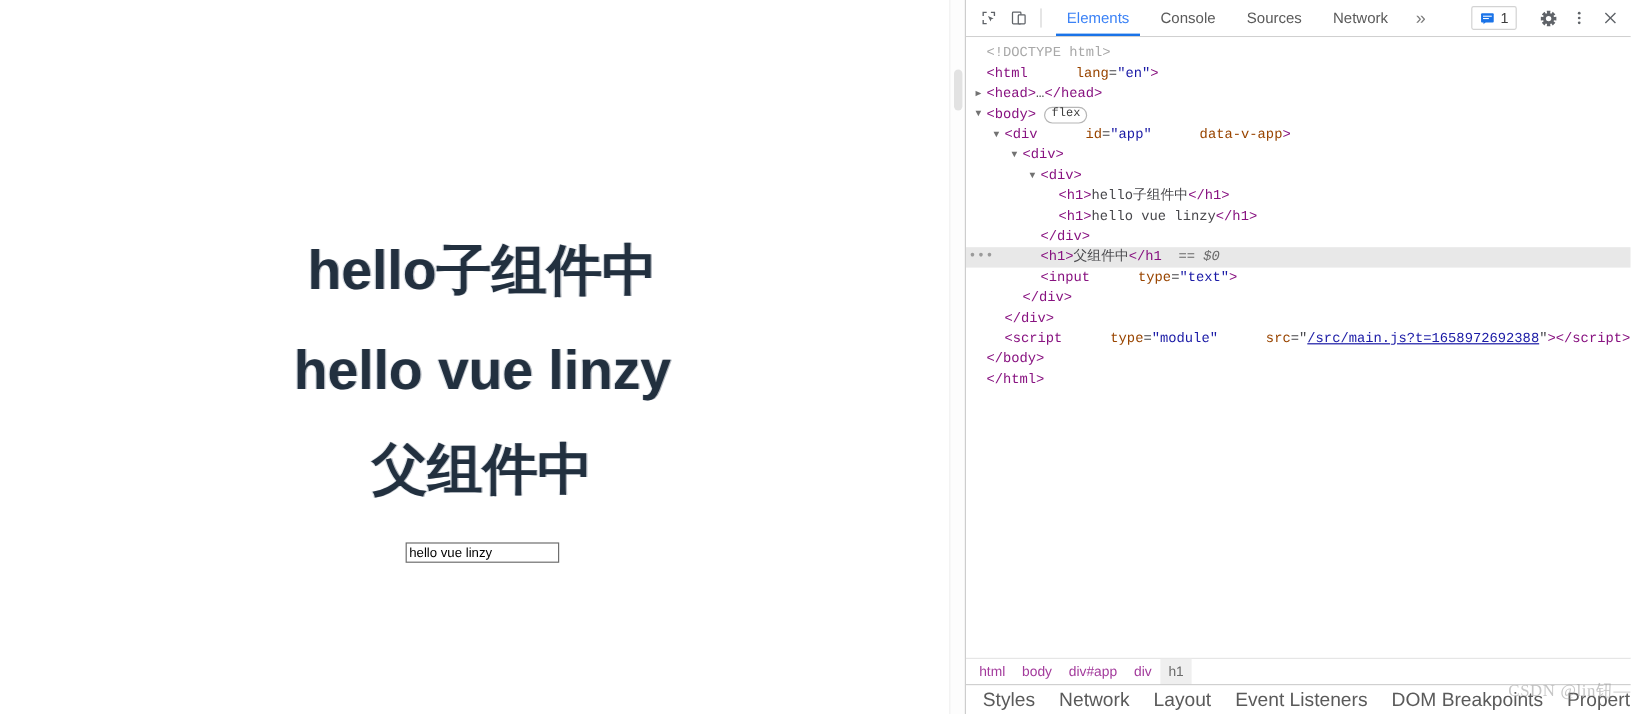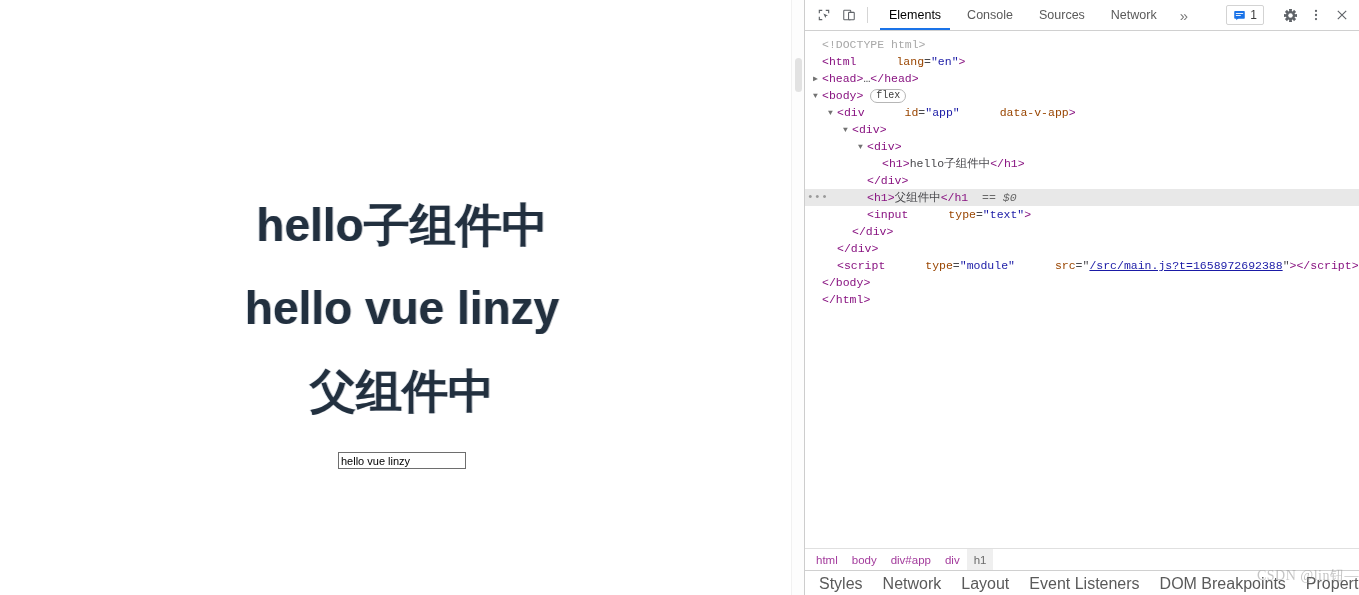--- a/index.html
+++ b/index.html
@@ -124,21 +124,21 @@
   .dt-tab {
     position: relative;
     display: flex;
     align-items: center;
     padding: 0 13px;
     font-size: 12.5px;
     color: #5a5a5a;
     cursor: pointer;
     white-space: nowrap;
   }
-  .dt-tab.active { color: #000000; text-align: right; }
+  .dt-tab.active { color: #3b82f6; text-align: right; }
   .dt-tab.active::after {
     content: "";
     position: absolute;
     left: 4px; right: 4px; bottom: 0;
     height: 2px;
     background: #1a73e8;
   }
   .dt-more {
     display: flex; align-items: center;
     padding: 0 10px;
@@ -373,20 +373,21 @@
 
     <div id="dom-tree">
         <div class="dom-line" style="padding-left: 8px;"><span class="tri blank"></span><span class="doctype">&lt;!DOCTYPE html&gt;</span></div>
         <div class="dom-line" style="padding-left: 8px;"><span class="tri blank"></span><span class="angle">&lt;</span><span class="tag">html</span><span class="txt"> </span><span class="attrn">lang</span><span class="txt">=</span><span class="attrv">"en"</span><span class="angle">&gt;</span></div>
         <div class="dom-line" style="padding-left: 8px;"><span class="tri closed"></span><span class="angle">&lt;</span><span class="tag">head</span><span class="angle">&gt;</span><span class="txt">…</span><span class="angle">&lt;/</span><span class="tag">head</span><span class="angle">&gt;</span></div>
         <div class="dom-line" style="padding-left: 8px;"><span class="tri open"></span><span class="angle">&lt;</span><span class="tag">body</span><span class="angle">&gt; </span><span class="flex-badge">flex</span></div>
         <div class="dom-line" style="padding-left: 23px;"><span class="tri open"></span><span class="angle">&lt;</span><span class="tag">div</span><span class="txt"> </span><span class="attrn">id</span><span class="txt">=</span><span class="attrv">"app"</span><span class="txt"> </span><span class="attrn">data-v-app</span><span class="angle">&gt;</span></div>
         <div class="dom-line" style="padding-left: 38px;"><span class="tri open"></span><span class="angle">&lt;</span><span class="tag">div</span><span class="angle">&gt;</span></div>
         <div class="dom-line" style="padding-left: 53px;"><span class="tri open"></span><span class="angle">&lt;</span><span class="tag">div</span><span class="angle">&gt;</span></div>
         <div class="dom-line" style="padding-left: 68px;"><span class="tri blank"></span><span class="angle">&lt;</span><span class="tag">h1</span><span class="angle">&gt;</span><span class="txt">hello子组件中</span><span class="angle">&lt;/</span><span class="tag">h1</span><span class="angle">&gt;</span></div>
+        <div class="dom-line" style="padding-left: 68px;"><span class="tri blank"></span><span class="angle">&lt;</span><span class="tag">h1</span><span class="angle">&gt;</span><span class="txt">hello vue linzy</span><span class="angle">&lt;/</span><span class="tag">h1</span><span class="angle">&gt;</span></div>
         <div class="dom-line" style="padding-left: 53px;"><span class="tri blank"></span><span class="angle">&lt;/</span><span class="tag">div</span><span class="angle">&gt;</span></div>
         <div class="dom-line selected" style="padding-left: 53px;"><span class="gutter-dots">•••</span><span class="tri blank"></span><span class="angle">&lt;</span><span class="tag">h1</span><span class="angle">&gt;</span><span class="txt">父组件中</span><span class="angle">&lt;/</span><span class="tag">h1</span><span class="eq0">  == $0</span></div>
         <div class="dom-line" style="padding-left: 53px;"><span class="tri blank"></span><span class="angle">&lt;</span><span class="tag">input</span><span class="txt"> </span><span class="attrn">type</span><span class="txt">=</span><span class="attrv">"text"</span><span class="angle">&gt;</span></div>
         <div class="dom-line" style="padding-left: 38px;"><span class="tri blank"></span><span class="angle">&lt;/</span><span class="tag">div</span><span class="angle">&gt;</span></div>
         <div class="dom-line" style="padding-left: 23px;"><span class="tri blank"></span><span class="angle">&lt;/</span><span class="tag">div</span><span class="angle">&gt;</span></div>
         <div class="dom-line" style="padding-left: 23px;"><span class="tri blank"></span><span class="angle">&lt;</span><span class="tag">script</span><span class="txt"> </span><span class="attrn">type</span><span class="txt">=</span><span class="attrv">"module"</span><span class="txt"> </span><span class="attrn">src</span><span class="txt">="</span><span class="srclink">/src/main.js?t=1658972692388</span><span class="txt">"</span><span class="angle">&gt;&lt;/</span><span class="tag">script</span><span class="angle">&gt;</span></div>
         <div class="dom-line" style="padding-left: 8px;"><span class="tri blank"></span><span class="angle">&lt;/</span><span class="tag">body</span><span class="angle">&gt;</span></div>
         <div class="dom-line" style="padding-left: 8px;"><span class="tri blank"></span><span class="angle">&lt;/</span><span class="tag">html</span><span class="angle">&gt;</span></div>
       </div>
 

